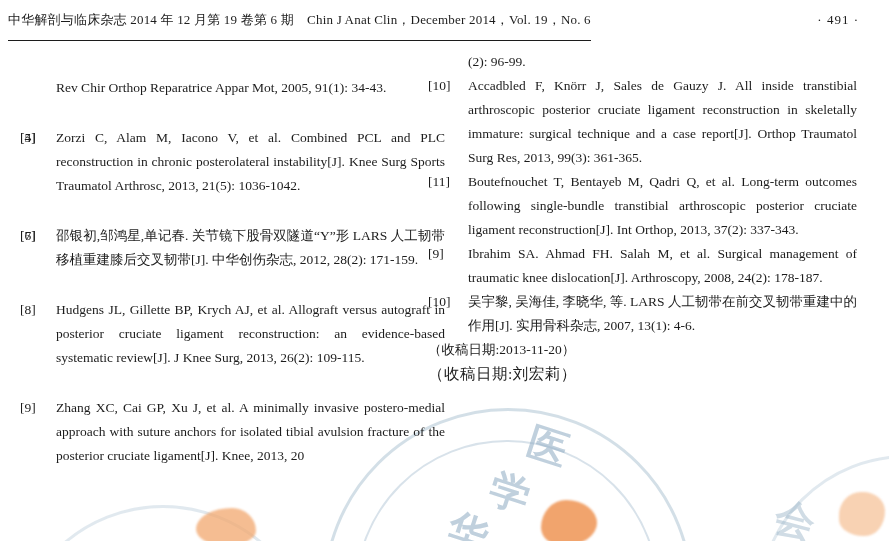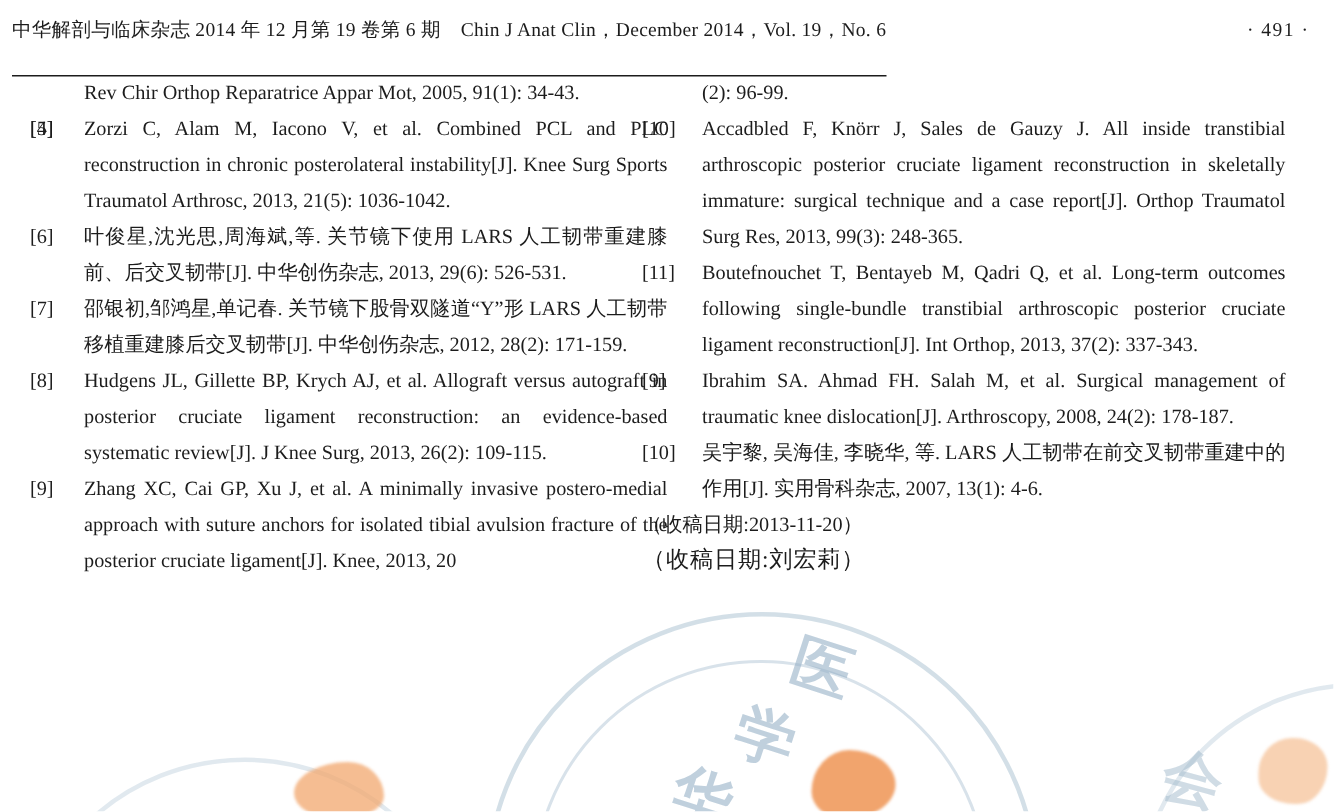--- a/index.html
+++ b/index.html
@@ -10,33 +10,33 @@
     overflow:hidden;
     font-family:"Liberation Serif","DejaVu Serif",serif;
     color:#1c1c1c;
   }
 
   
   .header { position:absolute; top:11px; left:8px; right:12px; font-size:13px; z-index:2; }
   .header-journal {
     display:inline-block;
     border-bottom:1.5px solid #1c1c1c;
-    padding-bottom:21px;
+    padding-bottom:11px;
     letter-spacing:.2px;
     white-space:nowrap;
   }
-  .header-pagenum { position:absolute; right:4px; top:1px; letter-spacing:1px; }
+  .header-pagenum { position:absolute; right:18px; top:1px; letter-spacing:1px; }
 
   
   .col { position:absolute; top:50px; font-size:13.5px; line-height:24px; z-index:1; }
   .col-left  { left:20px;  width:425px; }
   .col-right { left:428px; width:429px;font-family:Liberation Serif, serif; }
 
   .ref { position:relative; text-align:justify; }
-  .col-left  .ref { padding-left:36px; }
+  .col-left  .ref { padding-left:36px;margin-top:26px; }
   .col-right .ref { padding-left:40px; }
   .ref-num { position:absolute; left:0; top:0; }
   .ref-text { display:inline; }
 
   .footer-line { }
   .footer-date   { padding-right:10px; font-size:13.5px; }
   .footer-editor { padding-right:4px;  font-size:15.5px; letter-spacing:.5px; }
 
   
   .wm { position:absolute; pointer-events:none; z-index:0; }
@@ -95,21 +95,20 @@
     </div>
     <div class="ref">
       <span class="ref-num">[4]</span>
     </div>
     <div class="ref">
       <span class="ref-num">[5]</span>
       <span class="ref-text">Zorzi C, Alam M, Iacono V, et al. Combined PCL and PLC reconstruction in chronic posterolateral instability[J]. Knee Surg Sports Traumatol Arthrosc, 2013, 21(5): 1036-1042.</span>
     </div>
     <div class="ref">
       <span class="ref-num">[6]</span>
-      <span class="ref-text">叶俊星,沈光思,周海斌,等. 关节镜下使用 LARS 人工韧带重建膝前、后交叉韧带[J]. 中华创伤杂志, 2013, 29(6): 526-531.</span>
     </div>
     <div class="ref">
       <span class="ref-num">[7]</span>
       <span class="ref-text">邵银初,邹鸿星,单记春. 关节镜下股骨双隧道“Y”形 LARS 人工韧带移植重建膝后交叉韧带[J]. 中华创伤杂志, 2012, 28(2): 171-159.</span>
     </div>
     <div class="ref">
       <span class="ref-num">[8]</span>
       <span class="ref-text">Hudgens JL, Gillette BP, Krych AJ, et al. Allograft versus autograft in posterior cruciate ligament reconstruction: an evidence-based systematic review[J]. J Knee Surg, 2013, 26(2): 109-115.</span>
     </div>
     <div class="ref">
@@ -118,21 +117,21 @@
     </div>
   </div>
 
   <div class="col col-right">
     <div class="ref">
       <span class="ref-num"></span>
       <span class="ref-text">(2): 96-99.</span>
     </div>
     <div class="ref">
       <span class="ref-num">[10]</span>
-      <span class="ref-text">Accadbled F, Knörr J, Sales de Gauzy J. All inside transtibial arthroscopic posterior cruciate ligament reconstruction in skeletally immature: surgical technique and a case report[J]. Orthop Traumatol Surg Res, 2013, 99(3): 248-365.</span>
+      <span class="ref-text">Accadbled F, Knörr J, Sales de Gauzy J. All inside transtibial arthroscopic posterior cruciate ligament reconstruction in skeletally immature: surgical technique and a case report[J]. Orthop Traumatol Surg Res, 2013, 99(3): 361-365.</span>
     </div>
     <div class="ref">
       <span class="ref-num">[11]</span>
       <span class="ref-text">Boutefnouchet T, Bentayeb M, Qadri Q, et al. Long-term outcomes following single-bundle transtibial arthroscopic posterior cruciate ligament reconstruction[J]. Int Orthop, 2013, 37(2): 337-343.</span>
     </div>
     <div class="ref">
       <span class="ref-num">[9]</span>
       <span class="ref-text">Ibrahim SA. Ahmad FH. Salah M, et al. Surgical management of traumatic knee dislocation[J]. Arthroscopy, 2008, 24(2): 178-187.</span>
     </div>
     <div class="ref">

